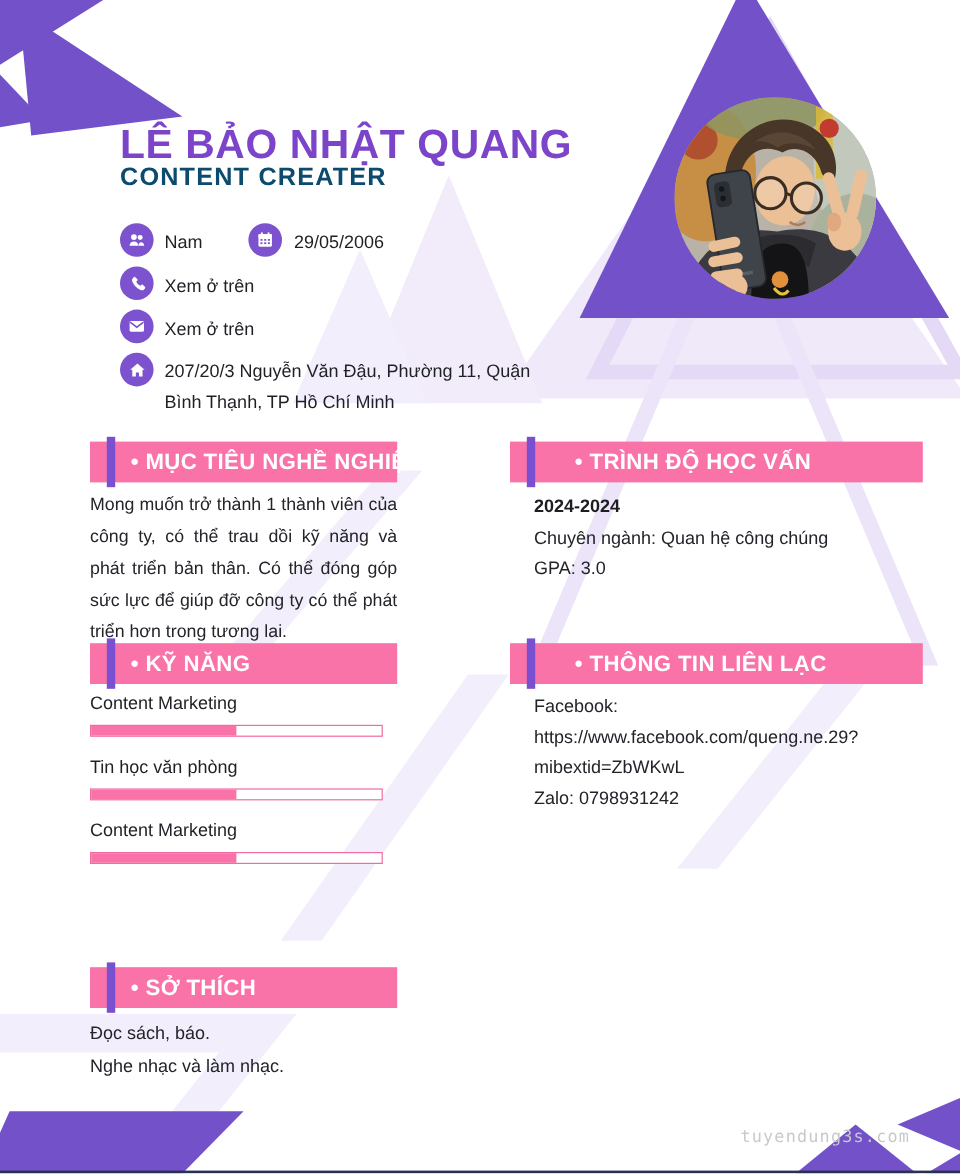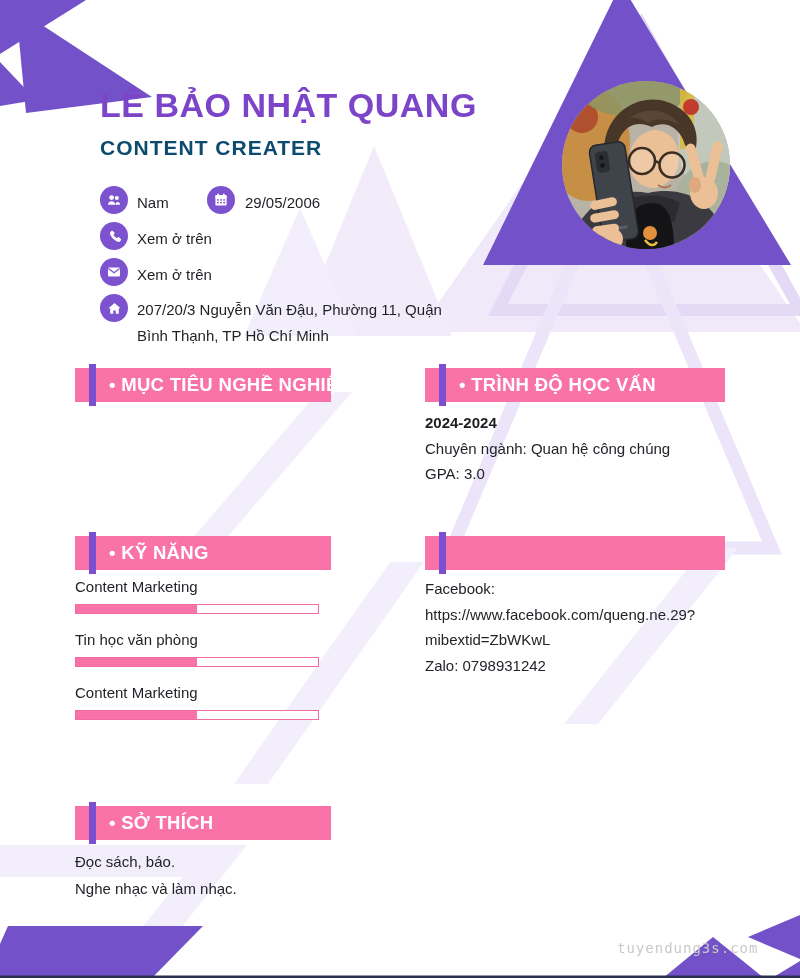--- a/index.html
+++ b/index.html
@@ -7,36 +7,36 @@
     position:relative;width:800px;height:978px;overflow:hidden;background:#ffffff;
     font-family:"Liberation Sans","DejaVu Sans",sans-serif;color:#23242a;
   }
   svg{display:block;}
   .abs{position:absolute;}
 
   
   #bg{position:absolute;left:0;top:0;width:800px;height:978px;z-index:0;}
 
   
-  #name{left:100px;top:86px;font-size:34px;font-weight:800;color:#7b44c9;letter-spacing:.5px;z-index:3;}
+  #name{left:100px;top:102px;font-size:34px;font-weight:800;color:#7b44c9;letter-spacing:.5px;z-index:3;}
   #role{left:100px;top:136px;font-size:21px;font-weight:700;color:#0c4a6e;letter-spacing:1px;z-index:3;}
 
   
   .c-icon{width:28px;height:28px;border-radius:50%;background:#7c52cf;display:flex;align-items:center;justify-content:center;z-index:3;}
   .c-label{font-size:15px;color:#1f2025;z-index:3;line-height:26px;}
 
   
   #photo{left:562px;top:81px;width:168px;height:168px;border-radius:50%;overflow:hidden;z-index:3;}
 
   
   .sec-head{height:34px;background:#f973a9;display:flex;align-items:center;z-index:3;}
   .sec-head .stripe{position:absolute;left:14px;top:-4px;width:7px;height:42px;background:#7a4fd0;}
   .sec-head .t{color:#ffffff;font-size:18.5px;font-weight:700;letter-spacing:.3px;padding-left:34px;white-space:nowrap;}
   .col-l{left:75px;width:256px;}
-  .col-r{left:425px;width:300px;}
+  .col-r{left:425px;width:324px;padding-left:20px;}
 
   .para{font-size:14.8px;line-height:26.5px;text-align:justify;z-index:3;}
   .line15{font-size:15px;line-height:25.5px;z-index:3;}
   .bold{font-weight:700;color:#1d1e22;}
 
   
   .skill{margin-bottom:17px;}
   .skill .lbl{font-size:15px;color:#1f2025;margin-bottom:9px;}
   .skill .bar{width:244px;height:10px;border:1px solid #ef6ba2;background:#ffffff;box-sizing:border-box;}
   .skill .fill{height:100%;background:#f973a9;}
@@ -169,20 +169,21 @@
         <ellipse cx="142" cy="112" rx="14" ry="16" fill="#ecc096"></ellipse>
         <ellipse cx="133" cy="104" rx="6" ry="8" fill="#e0a87e"></ellipse>
       </g>
     </svg>
   </div>
 
   <div class="abs sec-head col-l" style="top:368px;">
     <div class="stripe"></div>
     <div class="t">• MỤC TIÊU NGHỀ NGHIỆP</div>
   </div>
+  <div class="abs para col-l" style="top:408px;">Mong muốn trở thành 1 thành viên của công ty, có thể trau dồi kỹ năng và phát triển bản thân. Có thể đóng góp sức lực để giúp đỡ công ty có thể phát triển hơn trong tương lai.</div>
 
   <div class="abs sec-head col-r" style="top:368px;">
     <div class="stripe"></div>
     <div class="t">• TRÌNH ĐỘ HỌC VẤN</div>
   </div>
   <div class="abs col-r" style="top:410px;z-index:3;">
     <div class="line15 bold">2024-2024</div>
     <div class="line15">Chuyên ngành: Quan hệ công chúng</div>
     <div class="line15">GPA: 3.0</div>
   </div>
@@ -207,20 +208,21 @@
     <div class="skill">
       <div class="lbl">Content Marketing</div>
       <div class="bar">
           <div class="fill" style="width: 50%;"></div>
         </div>
     </div>
   </div>
 
   <div class="abs sec-head col-r" style="top:536px;">
     <div class="stripe"></div>
+    <div class="t">• THÔNG TIN LIÊN LẠC</div>
   </div>
   <div class="abs col-r" style="top:576px;z-index:3;">
     <div class="line15">Facebook:</div>
     <div class="line15">https://www.facebook.com/queng.ne.29?</div>
     <div class="line15">mibextid=ZbWKwL</div>
     <div class="line15">Zalo: 0798931242</div>
   </div>
 
   <div class="abs sec-head col-l" style="top:806px;">
     <div class="stripe"></div>

